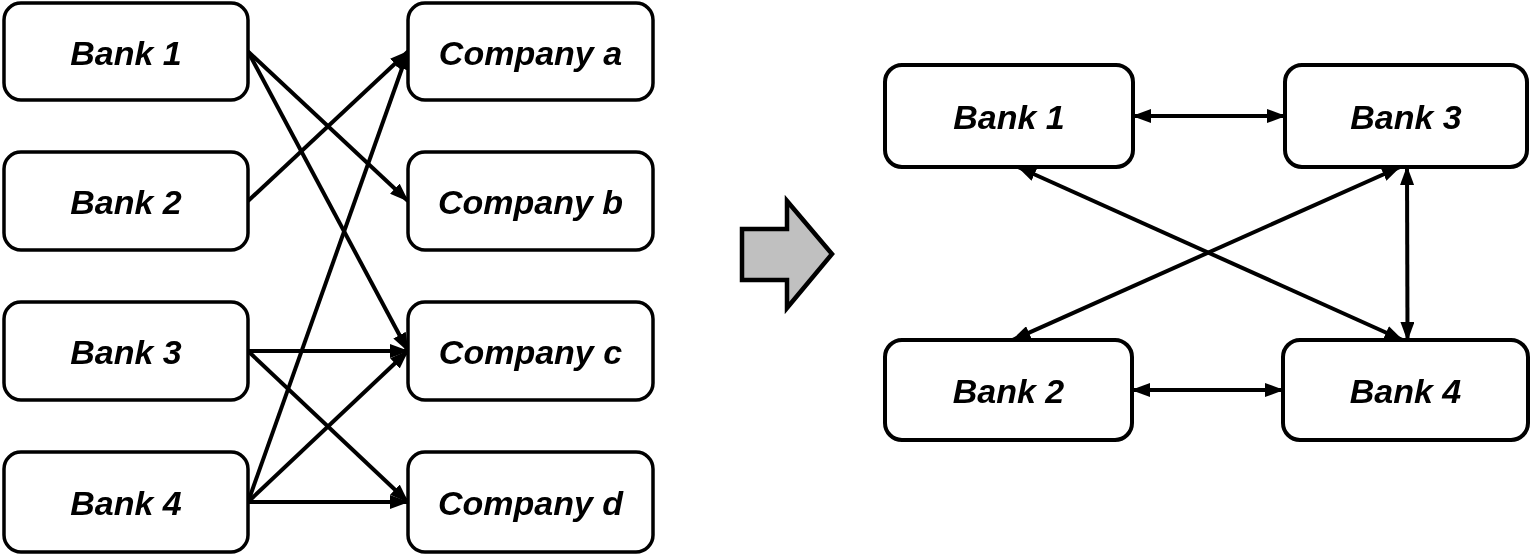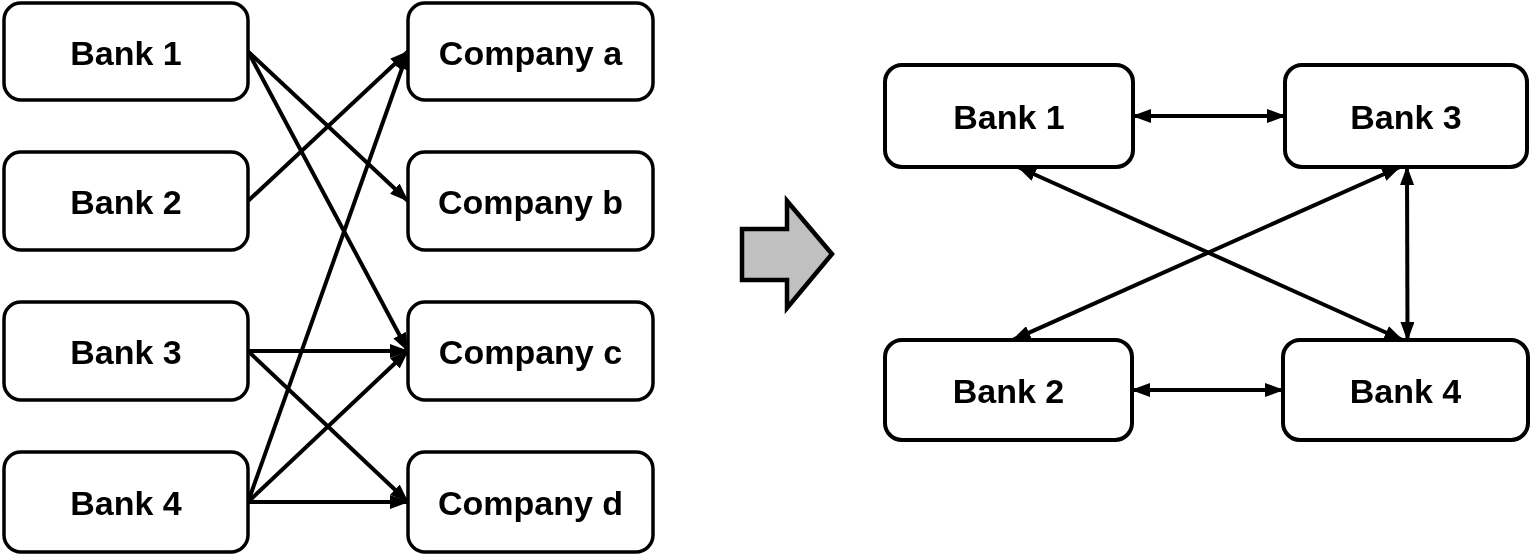--- a/index.html
+++ b/index.html
@@ -6,20 +6,21 @@
     margin: 0;
     padding: 0;
     background: #ffffff;
   }
   .stage {
     width: 1535px;
     height: 559px;
     position: relative;
     background: #ffffff;
     overflow: hidden;
+    font-style: italic;
   }
   svg { display: block; }
   .node-box {
     stroke-linejoin: round;
   }
   .node-label {
     font-family: "Liberation Sans", sans-serif;
     font-weight: bold;
     font-size: 34px;
     text-anchor: middle;

